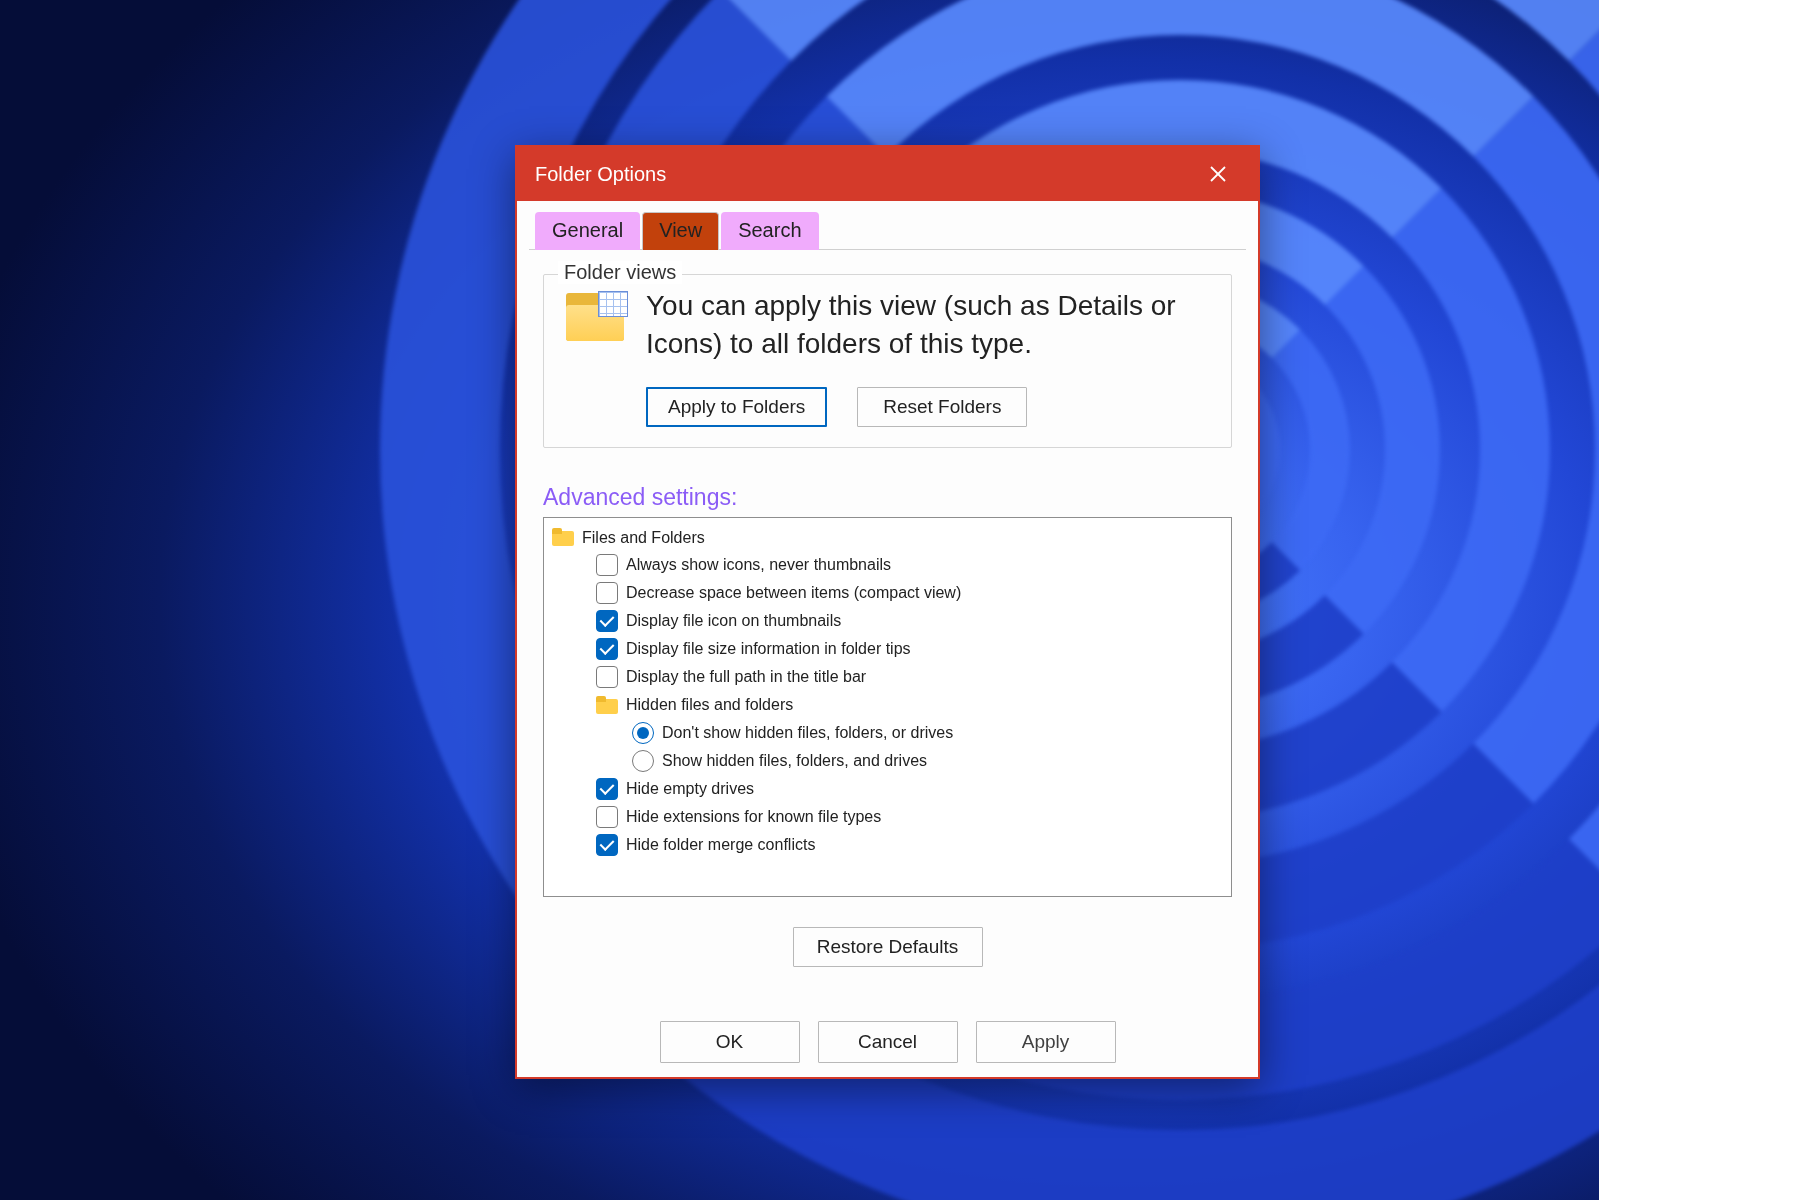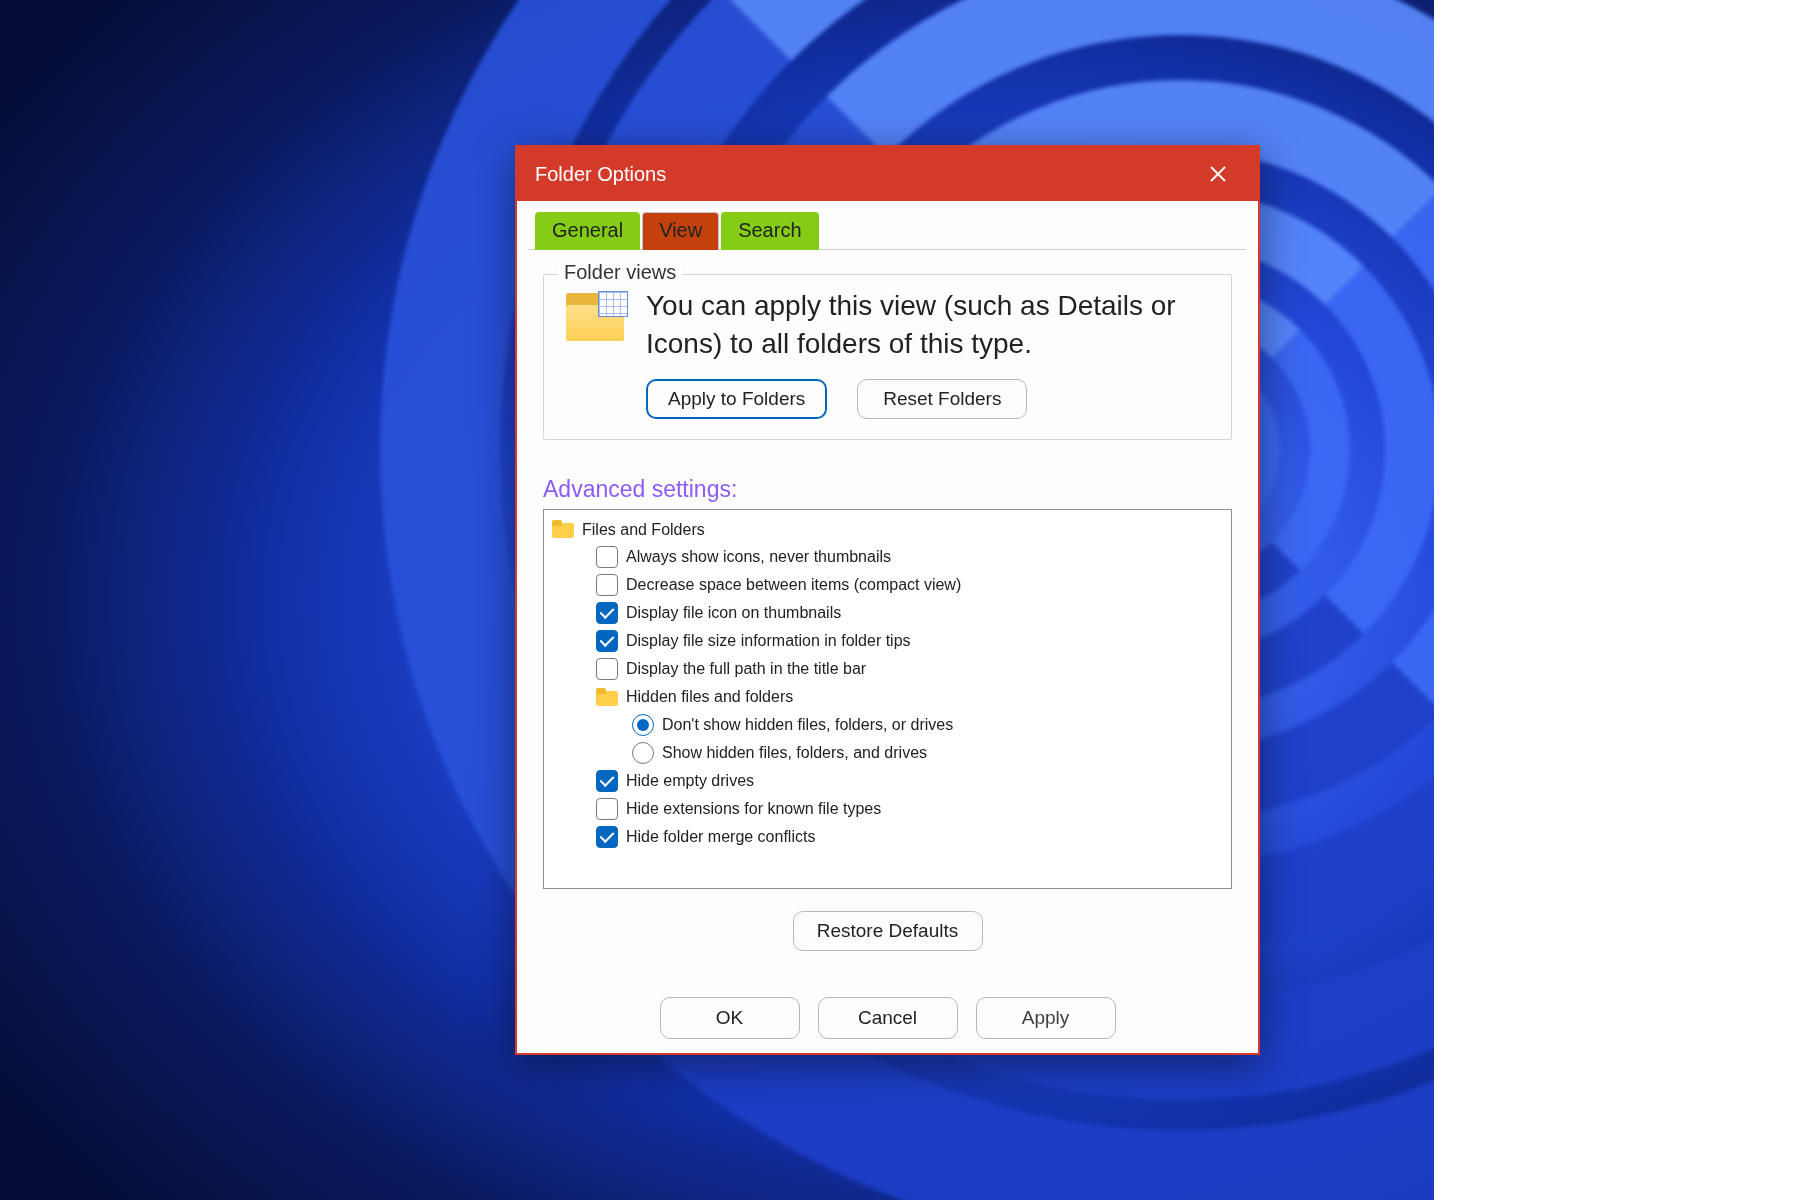--- a/index.html
+++ b/index.html
@@ -4,21 +4,21 @@
 <style>
 * { box-sizing: border-box; margin: 0; padding: 0; }
 body {
   font-family: "Segoe UI", Tahoma, sans-serif;
   width: 1794px;
   height: 1200px;
   overflow: hidden;
   position: relative;
 }
 .viewport {
-  width: 1434px;
+  width: 1599px;
   height: 1200px;
   transform-origin: top left;
   position: relative;
 }
 .desktop-bg {
   position: absolute;
   inset: 0;
   background: radial-gradient(1200px 900px at 70% 50%,
     #4a7fff 0%, #3864f0 20%, #2247d6 40%, #1230a8 60%, #0a1a60 80%, #050d38 100%);
   overflow: hidden;
@@ -78,21 +78,21 @@
 .tab {
   padding: 6px 16px 8px 16px;
   font-size: 20px;
   color: #222;
   border: 1px solid transparent;
   border-bottom: none;
   border-radius: 4px 4px 0 0;
   cursor: pointer;
   position: relative;
   top: 1px;
-  background: #84cc16;
+  background: #f0abfc;
 }
 .tab.active {
   background: #c2410c;
   border-color: #c6c6c6;
 }
 
 .groupbox {
   margin: 24px 14px 0 14px;
   border: 1px solid #d6d6d6;
   border-radius: 2px;
@@ -129,25 +129,26 @@
   display: flex;
   gap: 30px;
   margin-top: 16px;
   margin-left: 84px;
 }
 .btn {
   min-width: 170px;
   height: 40px;
   background: #fdfdfd;
   border: 1px solid #b8b8b8;
-  border-radius: 10px;
+  border-radius: 1px;
   font-size: 19px;
   color: #222;
   cursor: pointer;
   padding: 0 20px;
+  margin-top: 8px;
 }
 .btn.primary {
   border: 2px solid #0067c0;
 }
 .btn.disabled { color: #404040; }
 
 .adv-label {
   margin: 36px 14px 6px 14px;
   font-size: 23px;
   color: #8b5cf6;

